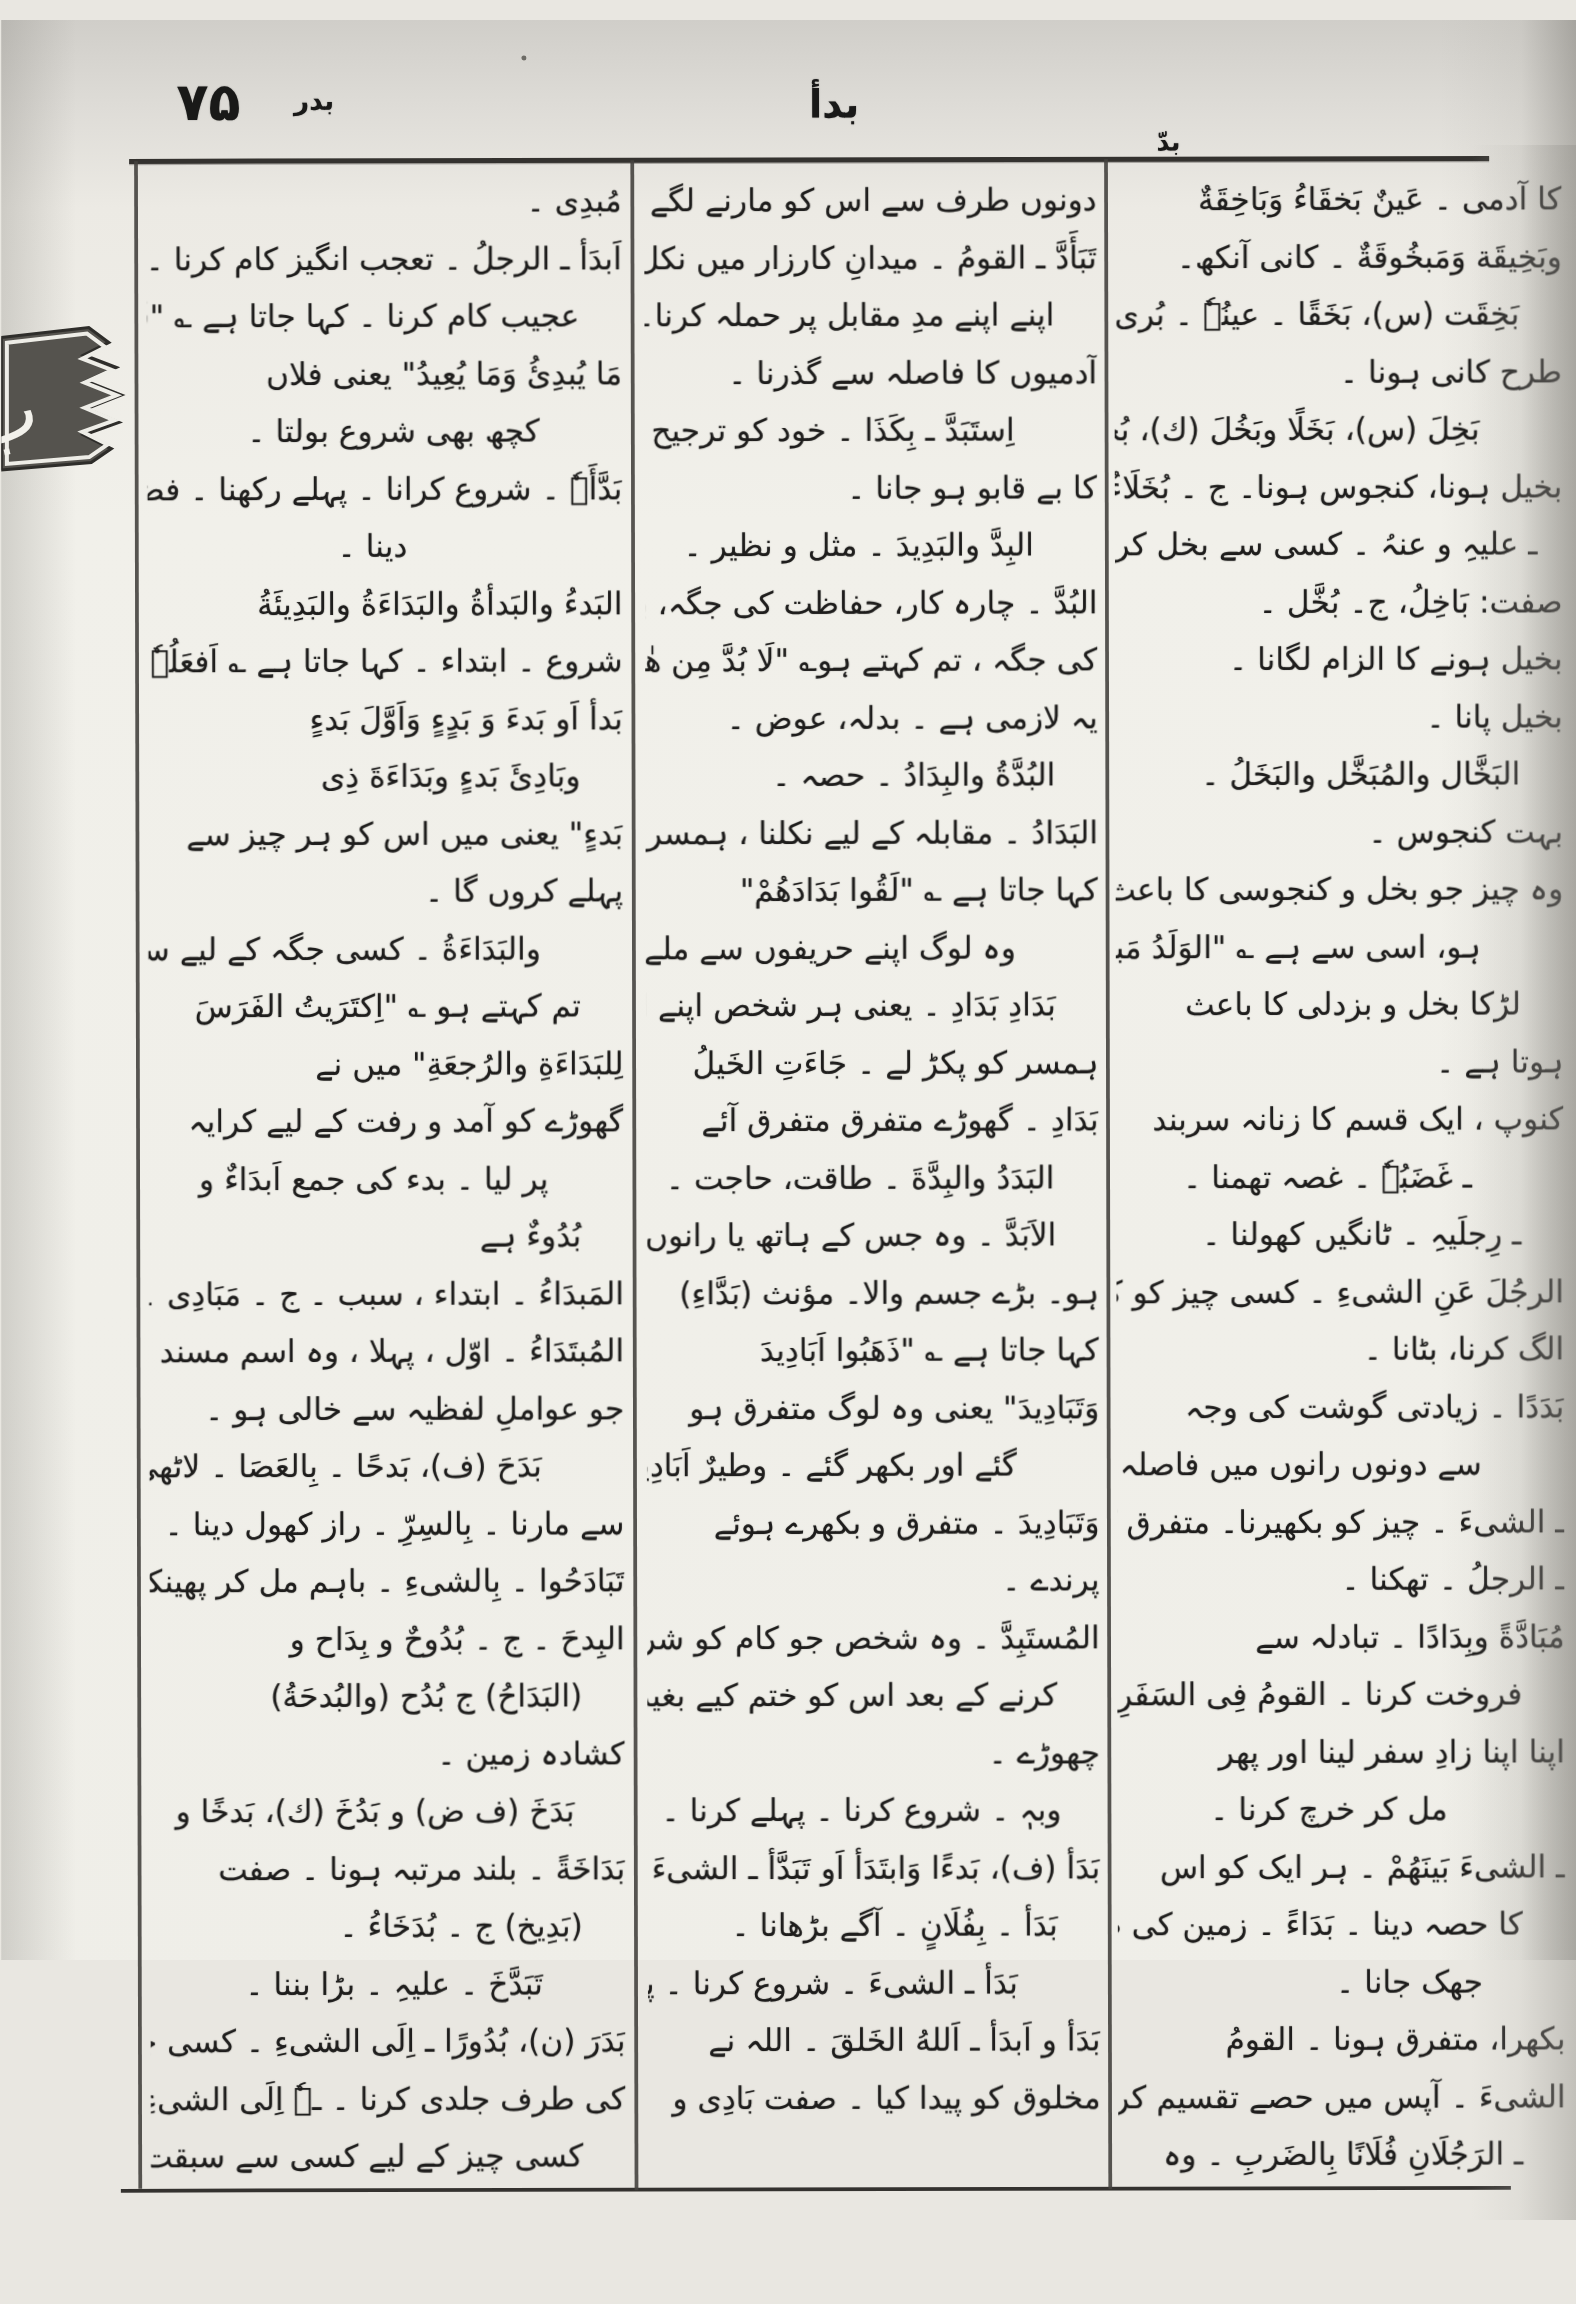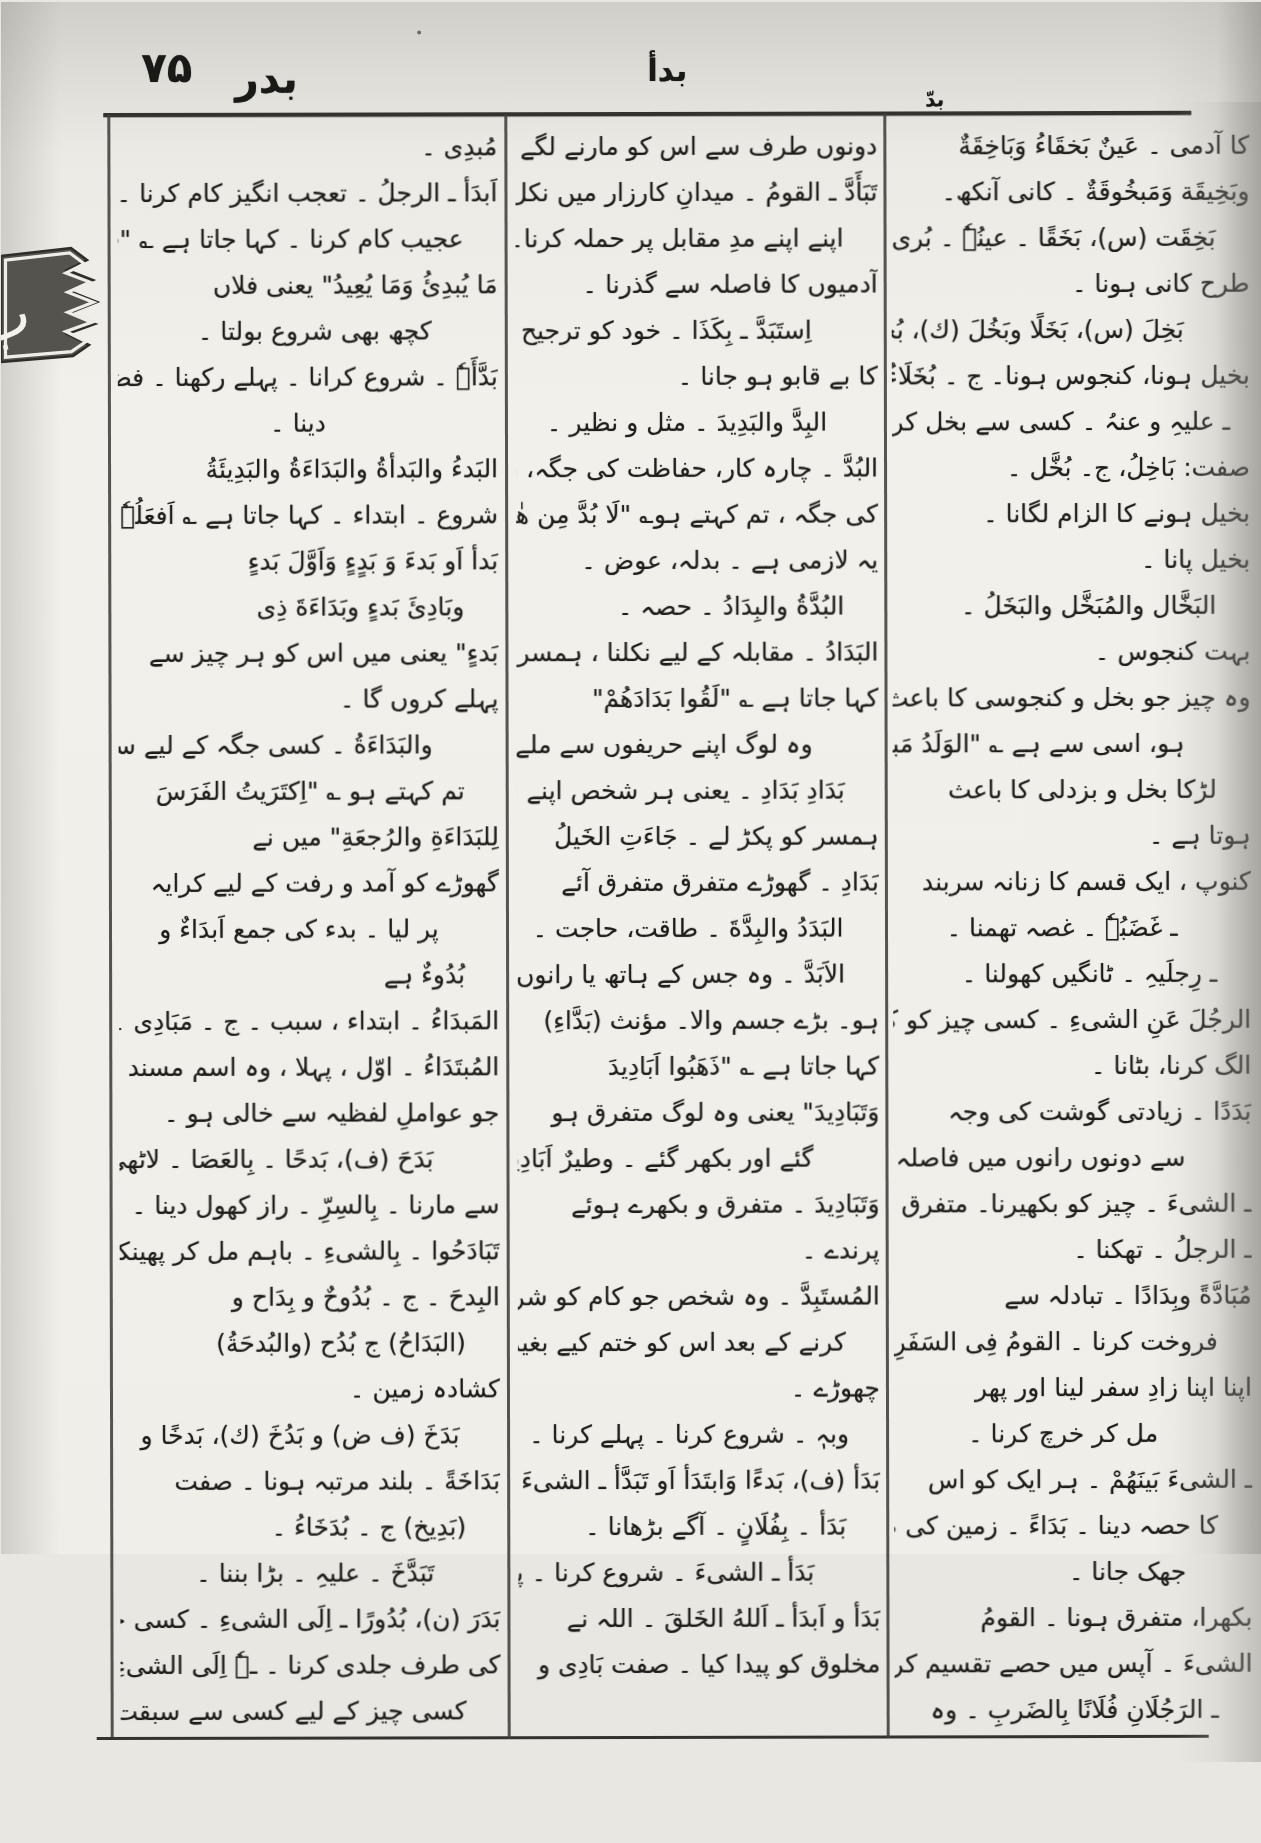--- a/index.html
+++ b/index.html
@@ -2,34 +2,34 @@
 <html lang="ur" dir="rtl"><head>
 <meta charset="utf-8">
 <style>
   html,body{margin:0;padding:0;}
   body{
     width:1261px;height:1843px;overflow:hidden;
     font-family:"DejaVu Sans","DejaVu Serif",sans-serif;
     background:#e9e7e1;
   }
   .page{
-    position:absolute;left:0;top:2px;width:1261px;height:1552px;
+    position:absolute;left:0;top:16px;width:1261px;height:1552px;
     background:
       linear-gradient(90deg, rgba(125,123,117,.28) 0px, rgba(235,233,227,0) 60px),
       linear-gradient(270deg, rgba(105,103,97,.42) 0px, rgba(172,170,164,.18) 45px, rgba(235,233,227,0) 110px),
       linear-gradient(180deg, #d0cec9 0px, #dedcd7 70px, #eceae4 150px, #f1f0ea 400px, #efeee8 1650px, #e8e6e0 1843px);
   }
   .sheet{position:absolute;left:0;top:0;width:1261px;height:1843px;transform:rotate(-0.12deg);}
   
   .hword{
     position:absolute;color:#191918;font-weight:bold;
     text-shadow:0 0 1px rgba(30,30,28,.55);
   }
   .pnum{left:142px;top:40px;font-size:42px;}
-  .gw-left{left:236px;top:52px;font-size:41px;}
+  .gw-left{left:236px;top:52px;font-size:21px;}
   .gw-center{left:648px;top:50px;font-size:31px;}
   .gw-right{left:926px;top:46px;font-size:20px;margin-top:40px;}
   
   .rule{position:absolute;background:#34322f;}
   .rule-top{left:104px;top:110px;width:1088px;height:4px;box-shadow:0 1px 0 rgba(52,50,47,.35);}
   .rule-bottom{left:94px;top:1734px;width:1112px;height:3px;}
   .vline{position:absolute;width:2.5px;background:#45433f;opacity:.9;}
   .v-left{left:108px;top:112px;height:1622px;}
   .v-sep1{left:505px;top:112px;height:1624px;}
   .v-sep2{left:884px;top:112px;height:1624px;}

